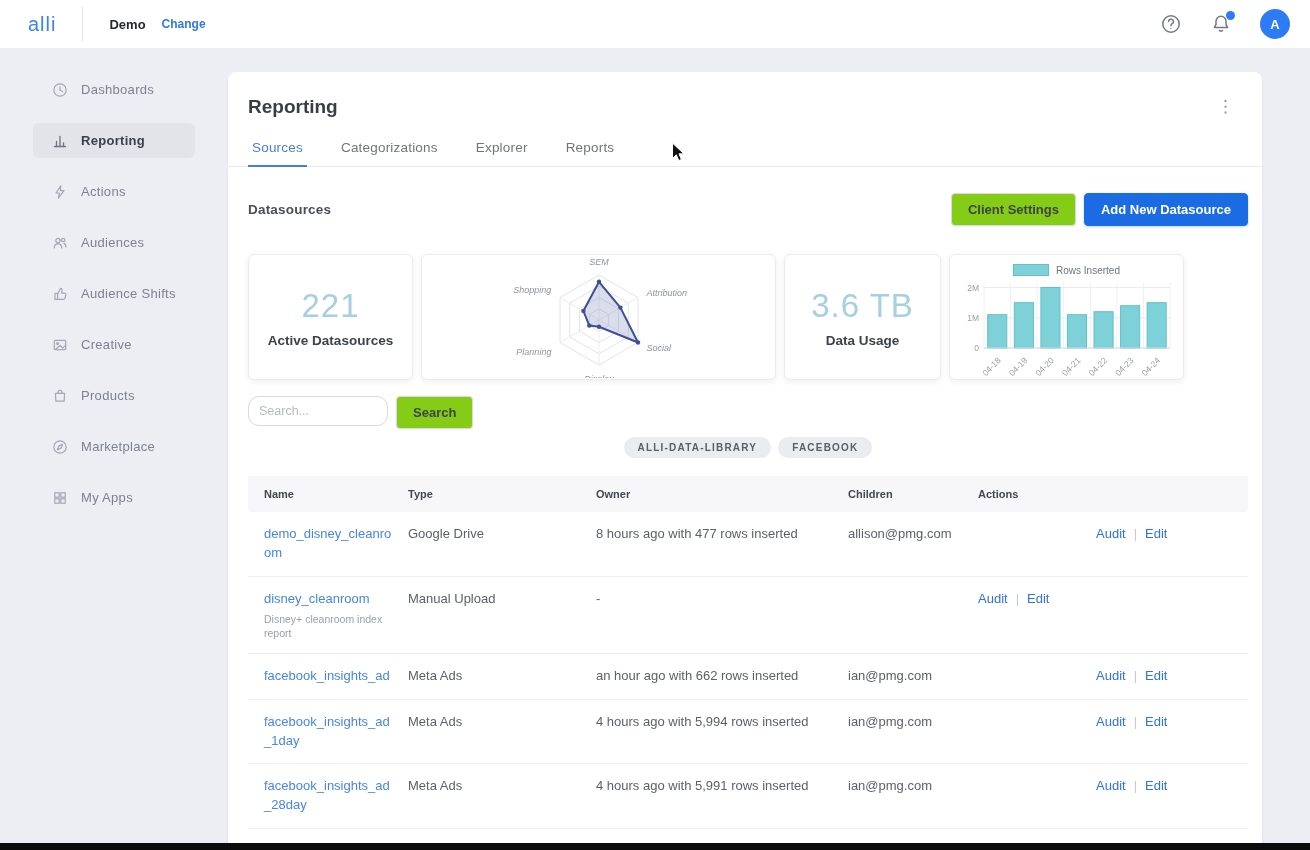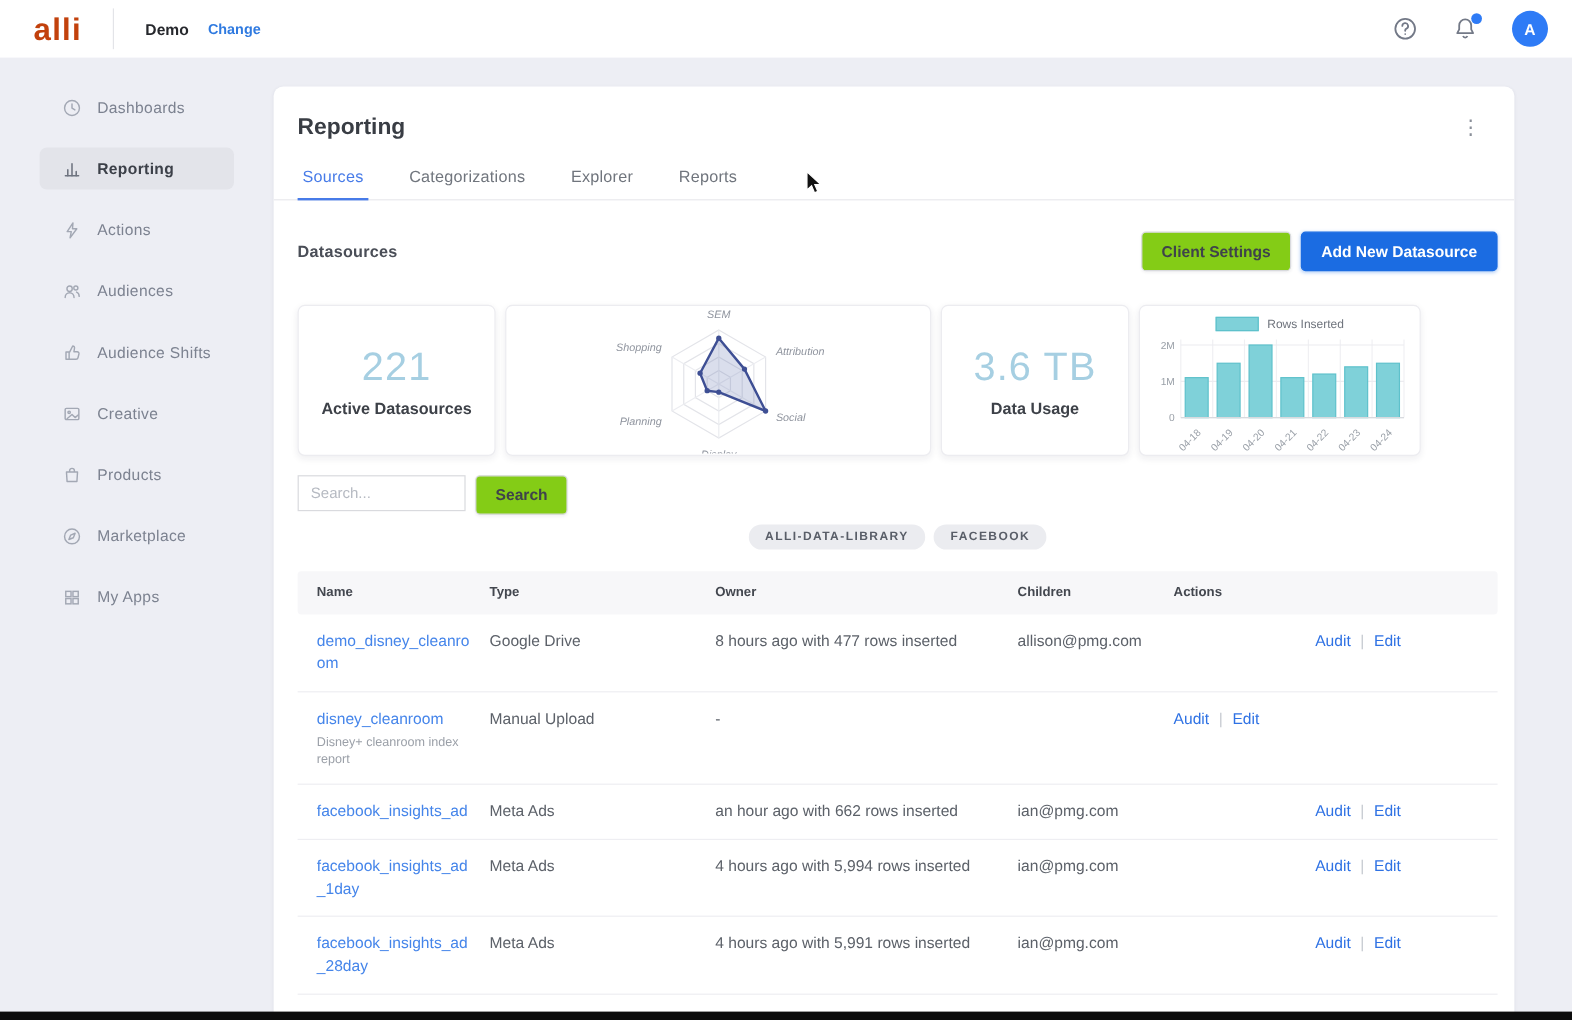--- a/index.html
+++ b/index.html
@@ -1,21 +1,21 @@
 <!DOCTYPE html>
 <html><head>
 <meta charset="utf-8">
 <style>
   * { margin:0; padding:0; box-sizing:border-box; }
   html,body { width:1310px; height:850px; overflow:hidden; }
   body { font-family:"Liberation Sans", sans-serif; background:#edeef4; color:#5c6169; position:relative; }
 
   
   .topbar { height:48px; background:#fff; display:flex; align-items:center; padding:0 20px 0 28px; }
-  .logo { font-size:26px; font-weight:700; color:#c2410c; letter-spacing:1px; line-height:1; }
+  .logo { font-size:20px; font-weight:400; color:#3b82f6; letter-spacing:1px; line-height:1; }
   .topbar-divider { width:1px; height:34px; background:#e3e4e8; margin:0 26px; }
   .client-name { font-size:13px; font-weight:700; color:#26282d; margin-right:16px; }
   .change-link { font-size:12px; font-weight:600; color:#2f7ae0; cursor:pointer; }
   .topbar-right { margin-left:auto; display:flex; align-items:center; gap:28px; }
   .icon-btn { width:22px; height:22px; color:#737987; position:relative; cursor:pointer; }
   .icon-btn svg { width:22px; height:22px; display:block; }
   .bell-dot { position:absolute; top:-2px; right:-3px; width:9px; height:9px; border-radius:50%; background:#2e7bf6; }
   .avatar { width:30px; height:30px; border-radius:50%; background:#2e7bf6; color:#fff; font-size:13px; font-weight:600; display:flex; align-items:center; justify-content:center; cursor:pointer; }
 
   
@@ -58,21 +58,21 @@
   .stat-card.c3 { width:157px; }
   .stat-card.c4 { width:235px; justify-content:flex-start; padding-top:9px; }
   .stat-value { font-size:33px; font-weight:400; color:#a6cfe2; letter-spacing:1px; }
   .stat-label { font-size:13.5px; font-weight:600; color:#3d4148; margin-top:8px; }
   .bar-legend { display:flex; align-items:center; gap:7px; margin-bottom:2px; }
   .legend-swatch { width:36px; height:12px; background:#7fd1d9; border:1px solid #5ec1cb; }
   .legend-text { font-size:10px; color:#6e737c;text-align:right; }
 
   
   .search-row { display:flex; gap:8px; margin-top:16px; }
-  .search-input { width:140px; height:30px; border:1px solid #d9dade; border-radius:0; padding:0 10px; font-size:12.5px; color:#4a4e57; font-family:"Liberation Sans",sans-serif; outline:none; }
+  .search-input { width:140px; height:30px; border:1px solid #d9dade; border-radius:11px; padding:0 10px; font-size:12.5px; color:#4a4e57; font-family:"Liberation Sans",sans-serif; outline:none; }
   .search-input::placeholder { color:#b6bac2; }
   .tags-row { display:flex; justify-content:center; gap:7px; margin-top:8px; }
   .tag { background:#ebecf0; border-radius:12px; padding:5px 14px; font-size:10px; font-weight:700; color:#595e68; letter-spacing:1.2px; cursor:pointer; }
 
   
   .table { margin-top:18px; }
   .thead, .tr { display:grid; grid-template-columns:144px 188px 252px 130px 118px 1fr; column-gap:0; padding:0 16px; }
   .thead { background:#f7f7f9; border-radius:3px; }
   .th { font-size:11px; font-weight:700; color:#43474f; padding:12px 10px 12px 0; }
   .tr { border-bottom:1px solid #eeeef2; }

